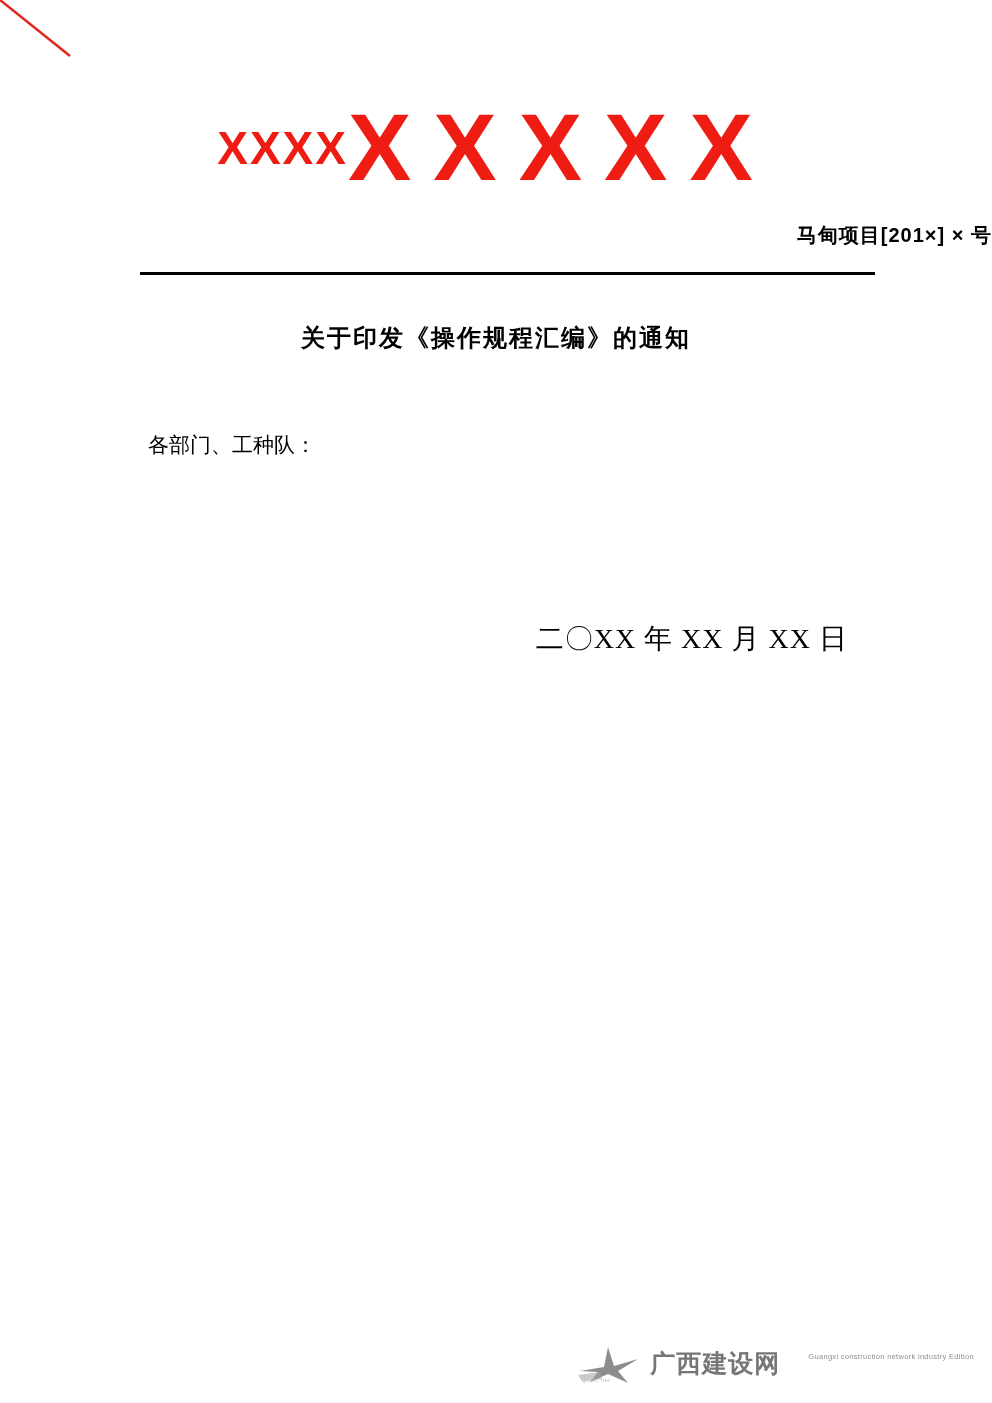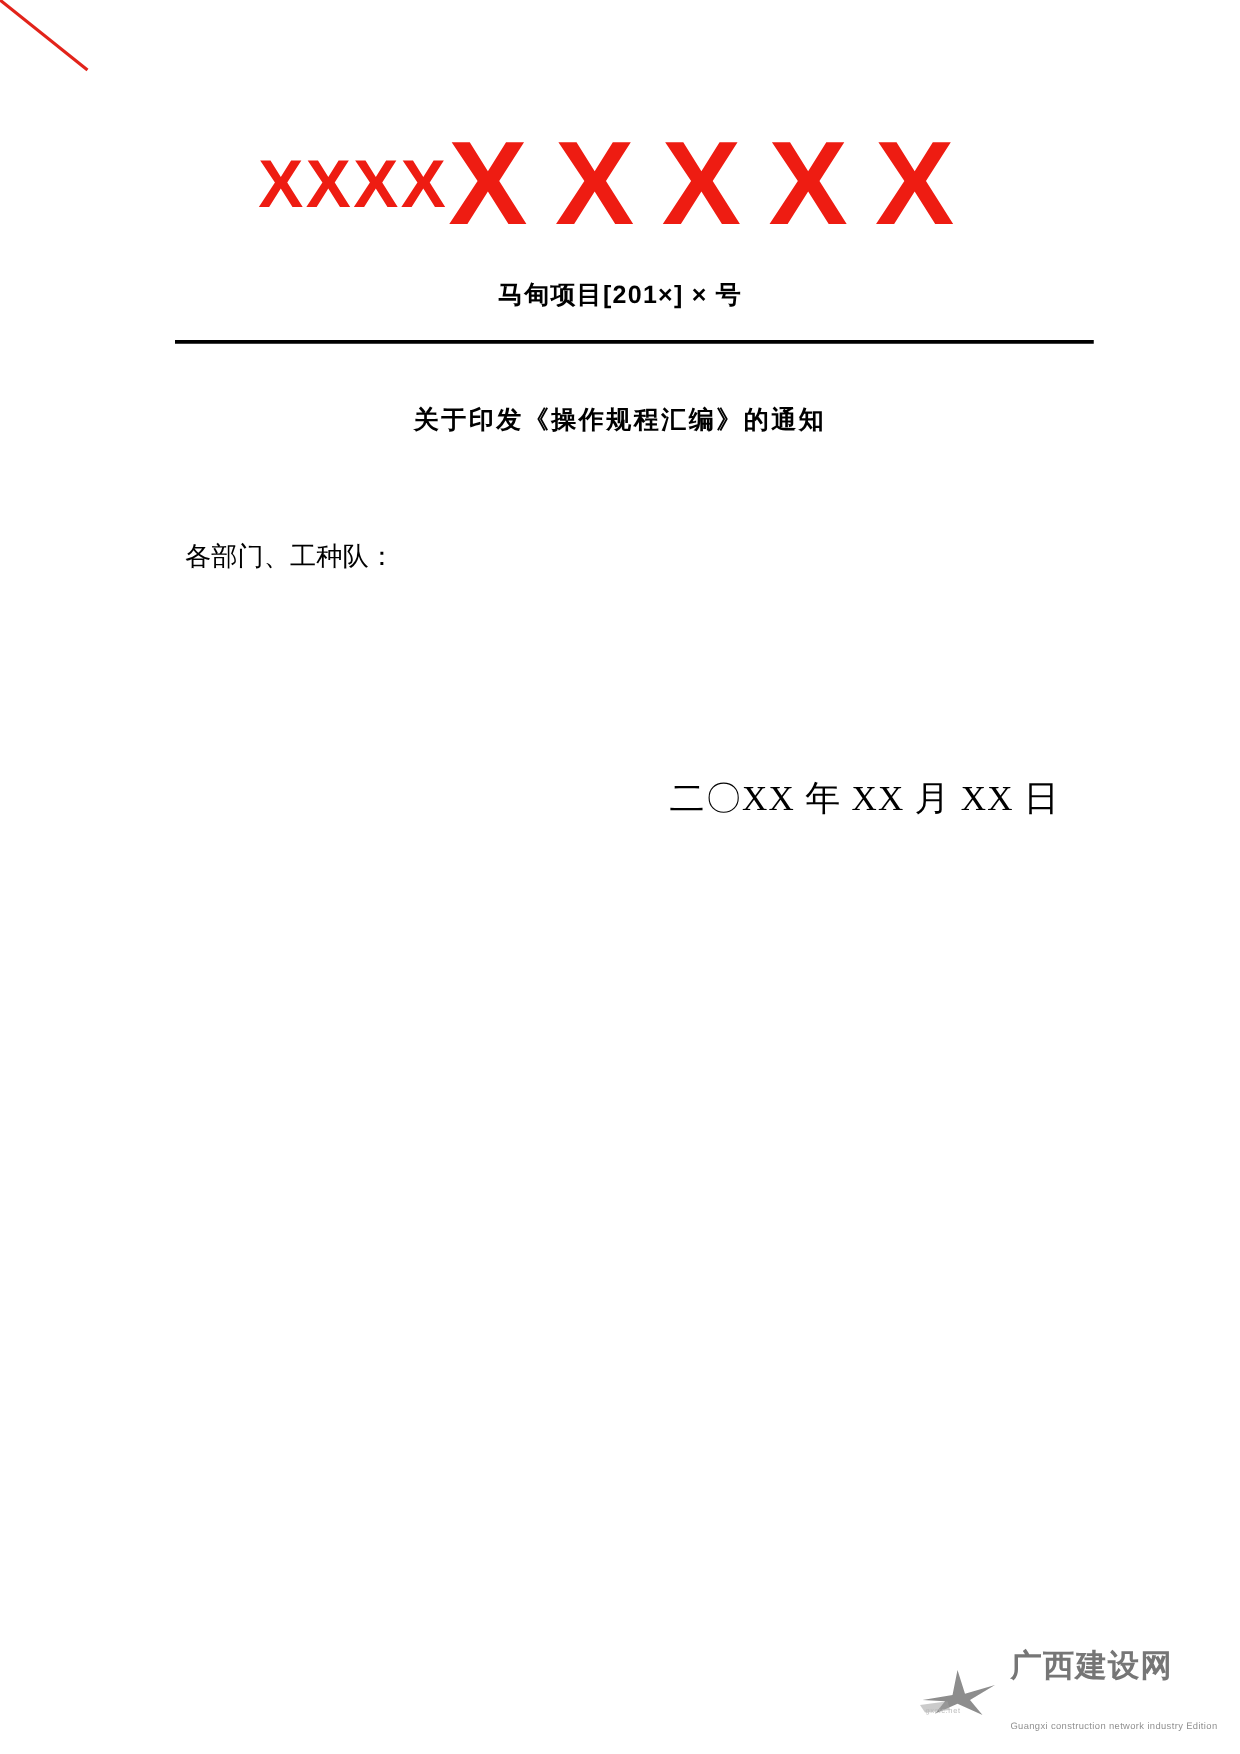--- a/index.html
+++ b/index.html
@@ -35,35 +35,35 @@
   }
   .letterhead-title {
     color: #ee1c12;
     font-family: "Liberation Sans", "DejaVu Sans", sans-serif;
     font-weight: bold;
     letter-spacing: 2px;
     line-height: 1;
     white-space: nowrap;
   }
   .lh-small {
-    font-size: 54px;
+    font-size: 46px;
     vertical-align: middle;
   }
   .lh-big {
     font-size: 95px;
     letter-spacing: 22px;
     vertical-align: middle;
   }
 
   .doc-number {
     position: absolute;
     top: 222px;
     left: 0;
     right: 0;
-    text-align: center;
+    text-align: right;
     font-family: "Liberation Sans", "DejaVu Sans", sans-serif;
     font-weight: bold;
     font-size: 20px;
     color: #000000;
     letter-spacing: 1px;
   }
 
   .header-rule {
     position: absolute;
     top: 272px;
@@ -75,21 +75,21 @@
 
   
   .doc-title {
     position: absolute;
     top: 322px;
     left: 0;
     right: 0;
     text-align: center;
     font-family: "Liberation Sans", "DejaVu Sans", sans-serif;
     font-weight: bold;
-    font-size: 20px;
+    font-size: 24px;
     letter-spacing: 2px;
     color: #000000;
   }
 
   
   .doc-body {
     position: absolute;
     top: 428px;
     left: 148px;
     width: 700px;
@@ -126,21 +126,21 @@
     gap: 8px;
     opacity: 0.95;
   }
   .wm-star {
     position: relative;
     width: 64px;
     height: 44px;
   }
   .wm-text {
     display: flex;
-    flex-direction: column;
+    flex-direction: row;
     justify-content: center;
     line-height: 1.05;
     gap: 28px;
   }
   .wm-title {
     font-family: "Liberation Sans", "DejaVu Sans", sans-serif;
     font-size: 25px;
     font-weight: bold;
     color: #6f6f6f;
     letter-spacing: 1px;

